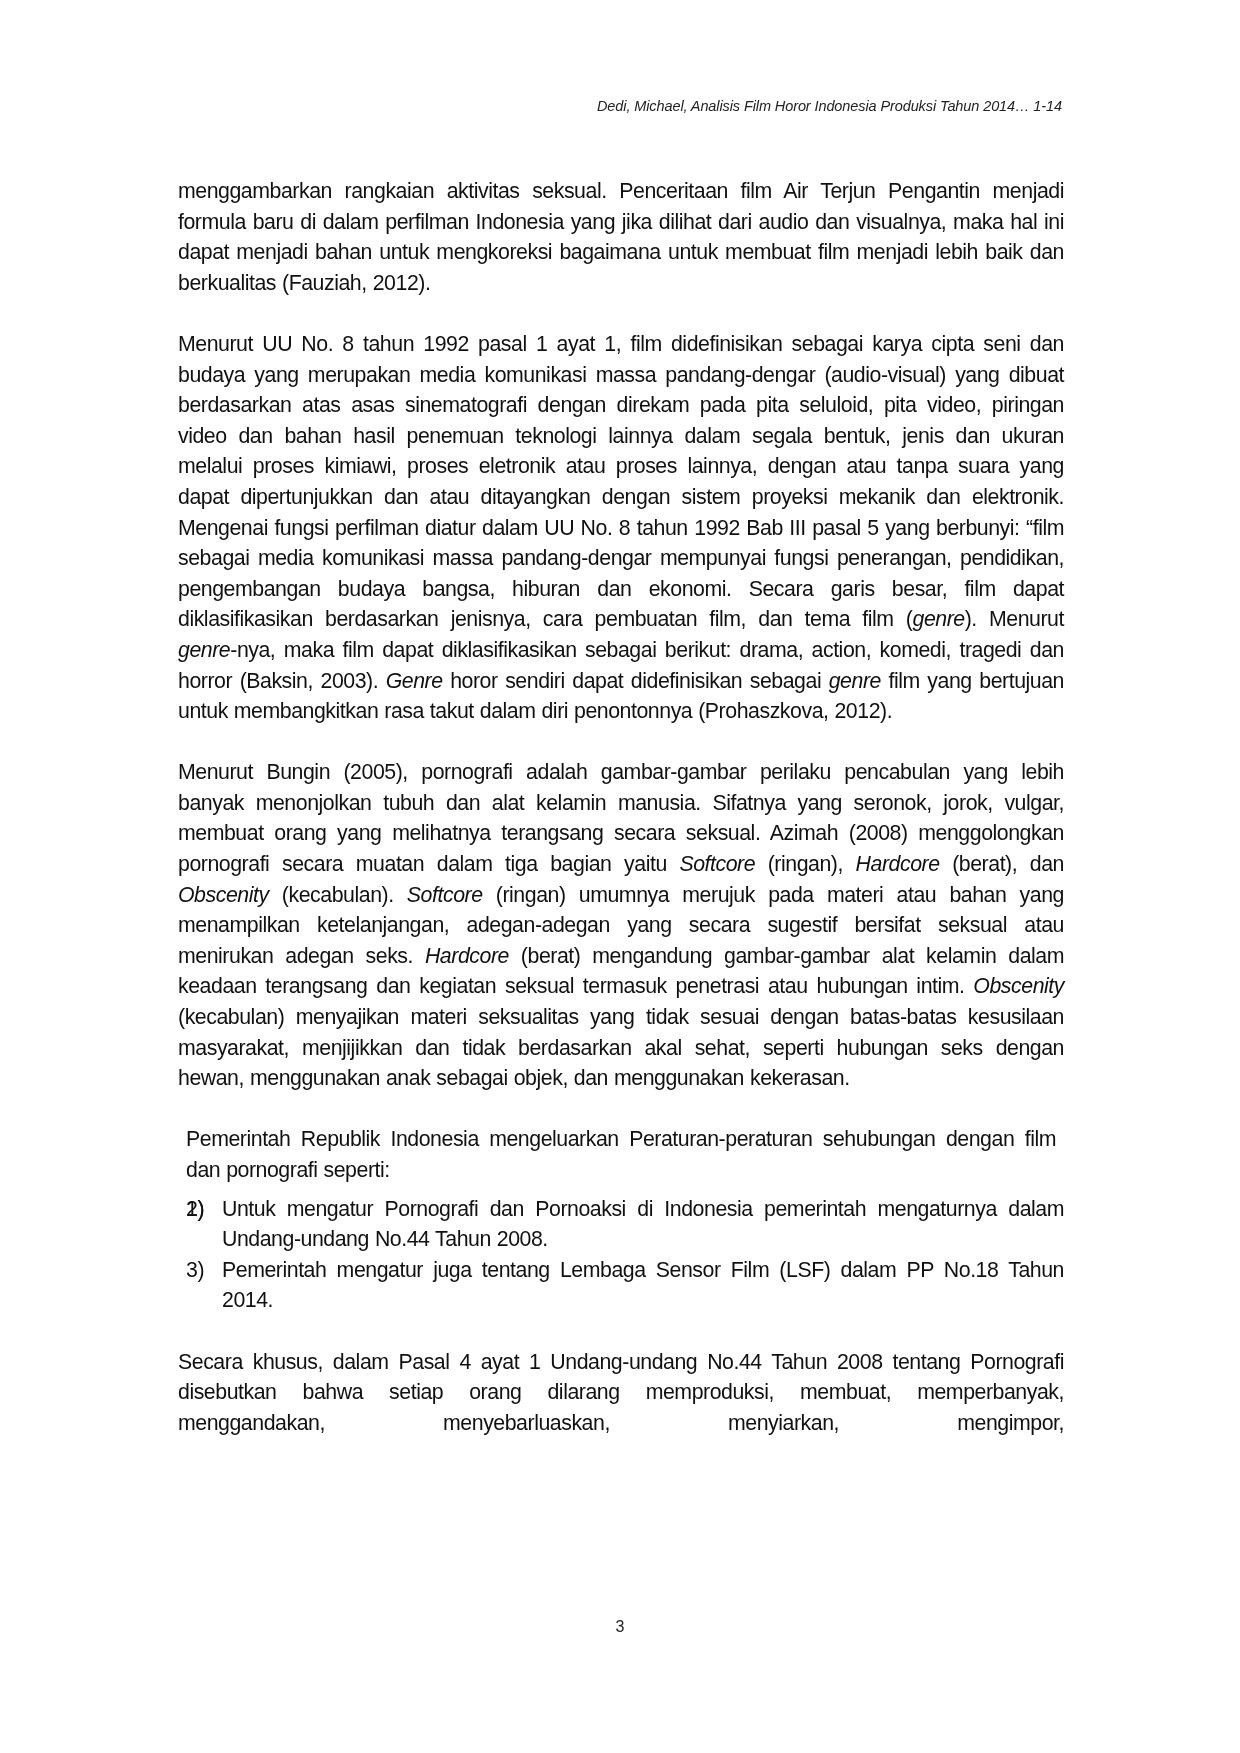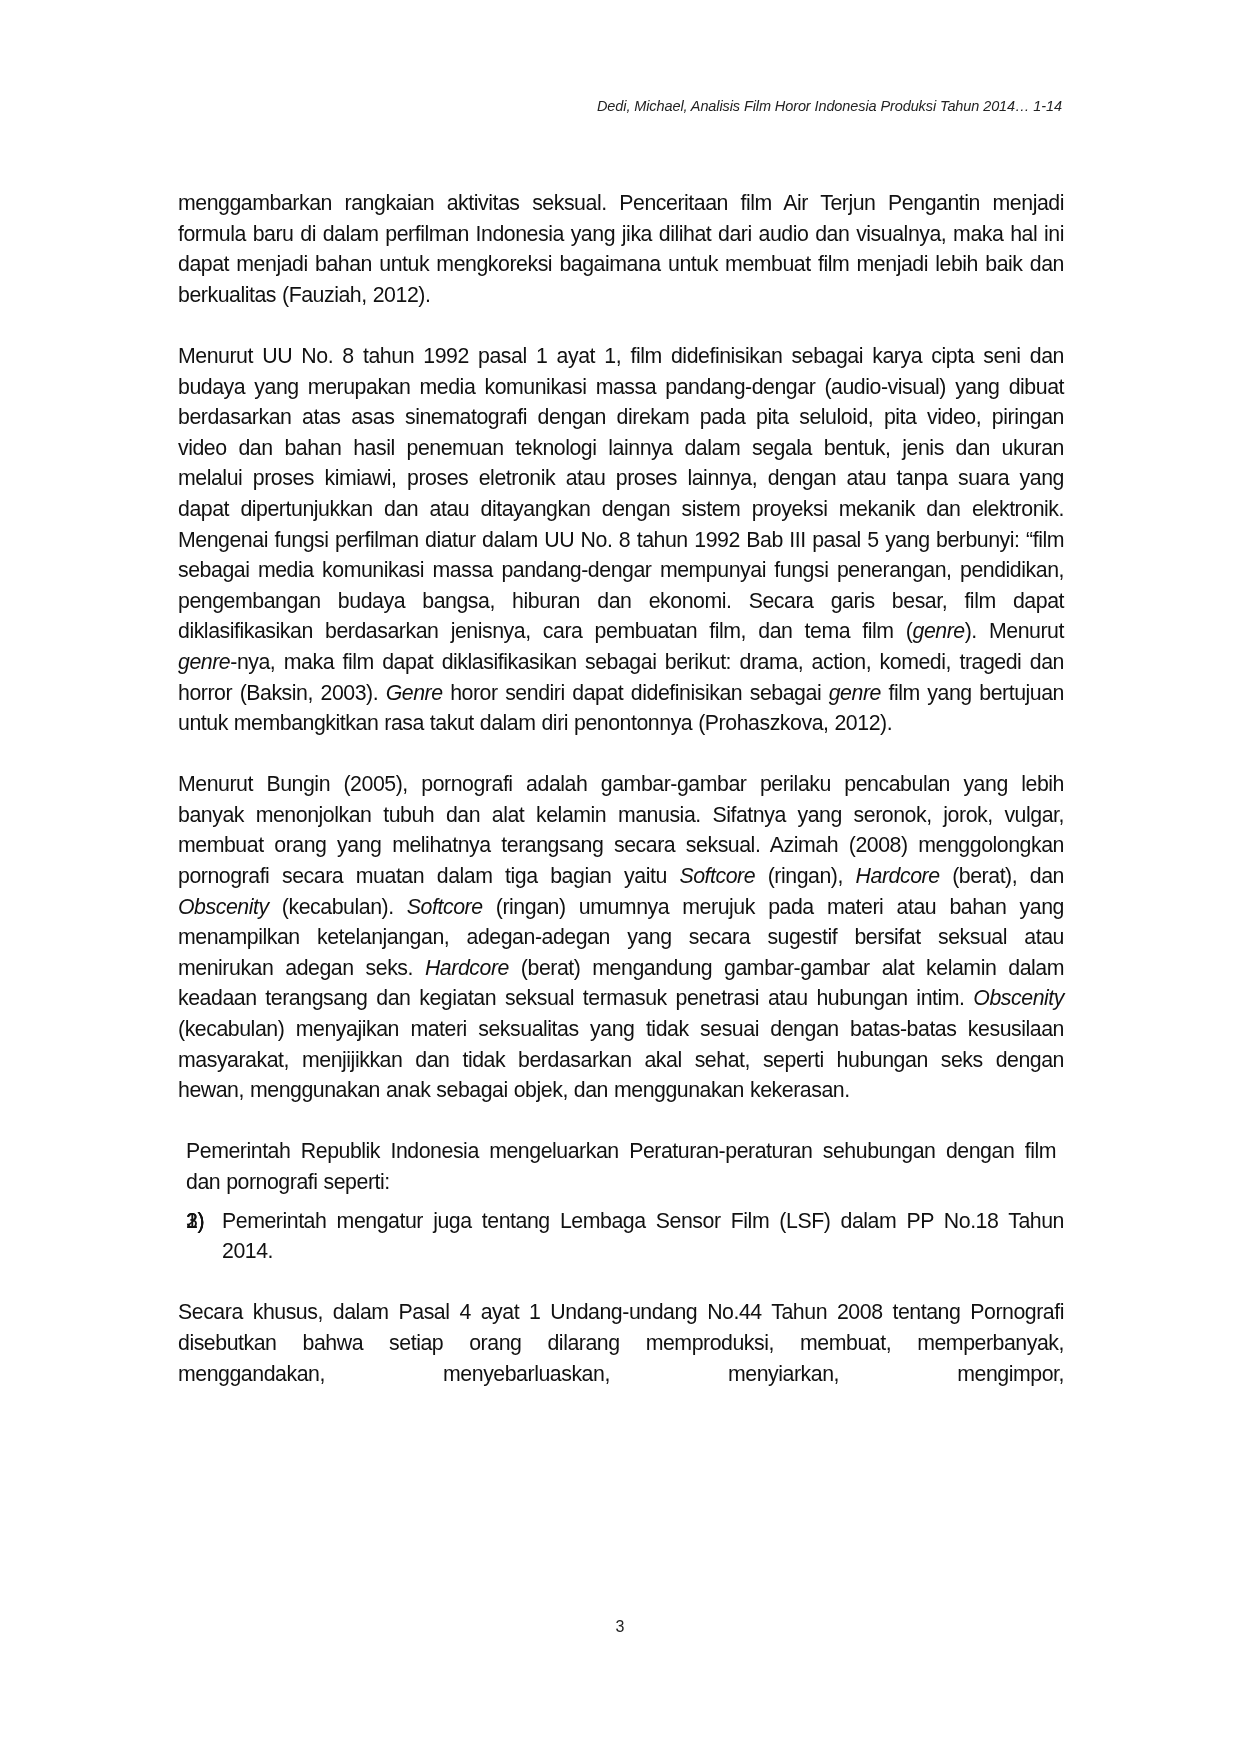--- a/index.html
+++ b/index.html
@@ -16,21 +16,21 @@
       top: 70px;
       right: 178px;
       font-size: 14.5px;
       font-style: italic;
       color: #222;
       letter-spacing: -0.1px;
       margin-top: 28px;
     }
     .content {
       position: absolute;
-      top: 188px;
+      top: 176px;
       left: 178px;
       width: 886px;
       font-size: 21.3px;
       line-height: 30.6px;
       letter-spacing: -0.45px;
       word-spacing: 0.5px;
     }
     .para {
       margin: 0 0 30.6px 0;
       text-align: justify;
@@ -76,20 +76,21 @@
   <p class="para">Menurut Bungin (2005), pornografi adalah gambar-gambar perilaku pencabulan yang lebih banyak menonjolkan tubuh dan alat kelamin manusia.  Sifatnya yang seronok, jorok, vulgar, membuat orang yang melihatnya terangsang secara seksual. Azimah (2008) menggolongkan pornografi secara muatan dalam tiga bagian yaitu  <em>Softcore</em> (ringan), <em>Hardcore</em> (berat), dan <em>Obscenity</em> (kecabulan). <em>Softcore</em> (ringan) umumnya merujuk pada materi atau bahan yang menampilkan ketelanjangan, adegan-adegan yang secara sugestif bersifat seksual atau menirukan adegan seks. <em>Hardcore</em> (berat) mengandung gambar-gambar alat kelamin dalam keadaan terangsang dan kegiatan seksual termasuk penetrasi atau hubungan intim. <em>Obscenity</em> (kecabulan) menyajikan materi seksualitas yang tidak sesuai dengan batas-batas kesusilaan masyarakat, menjijikkan dan tidak berdasarkan akal sehat, seperti hubungan seks dengan hewan, menggunakan anak sebagai objek, dan menggunakan kekerasan.</p>
 
   <div>
     <p class="list-intro">Pemerintah Republik Indonesia mengeluarkan Peraturan-peraturan sehubungan dengan film dan pornografi seperti:</p>
     <ol class="list">
       <li class="list-item">
         <span class="num">1)</span>
       </li>
       <li class="list-item">
         <span class="num">2)</span>
+        <span>Untuk mengatur Pornografi dan Pornoaksi di Indonesia pemerintah mengaturnya dalam Undang-undang No.44 Tahun 2008.</span>
       </li>
       <li class="list-item">
         <span class="num">3)</span>
         <span>Pemerintah mengatur juga tentang Lembaga Sensor Film (LSF) dalam PP No.18 Tahun 2014.</span>
       </li>
     </ol>
   </div>
 
   <p class="para last">Secara khusus, dalam Pasal 4 ayat 1 Undang-undang No.44 Tahun 2008 tentang Pornografi disebutkan bahwa setiap orang dilarang memproduksi, membuat, memperbanyak, menggandakan, menyebarluaskan, menyiarkan, mengimpor,</p>
 </div>

